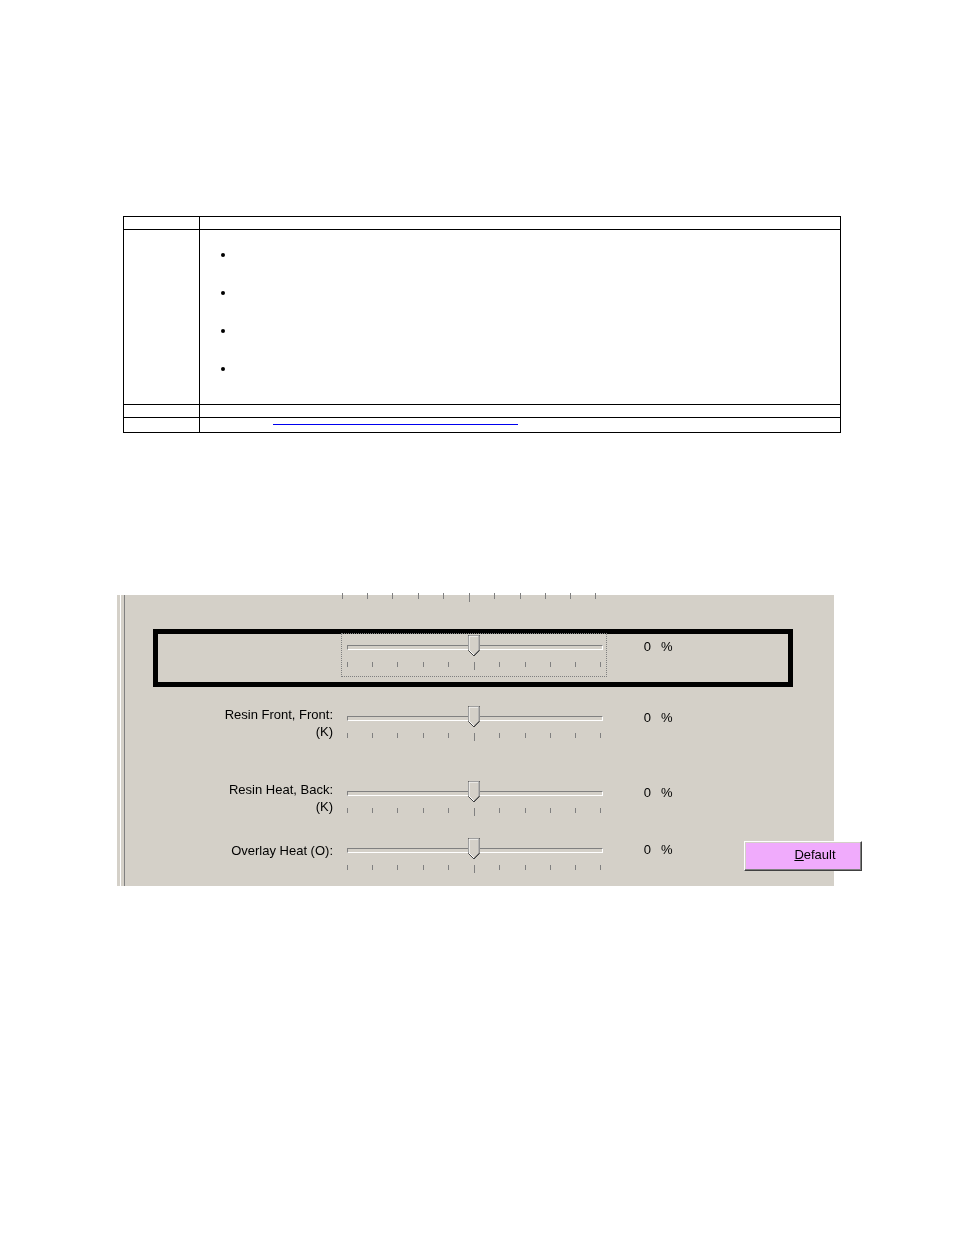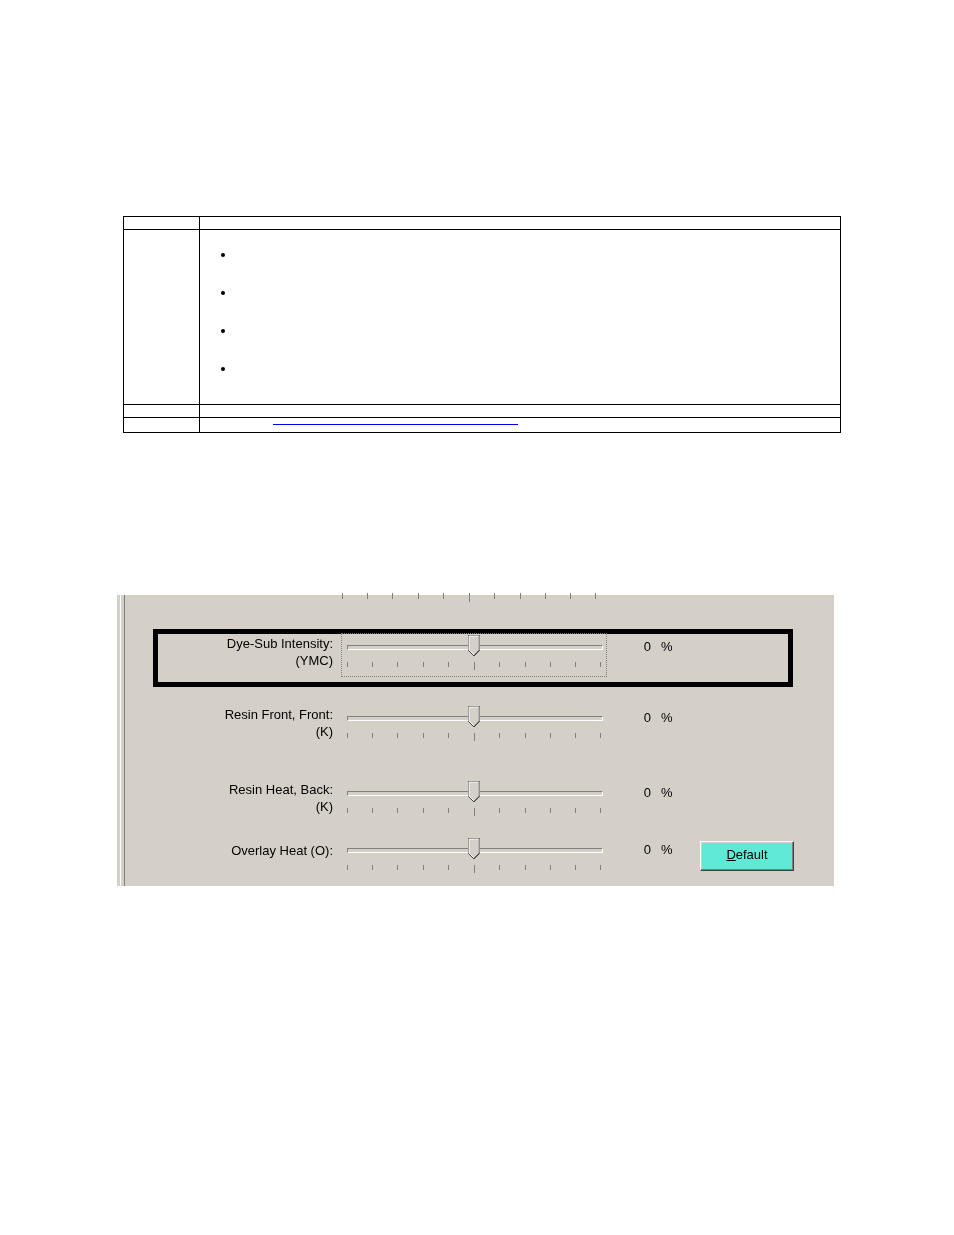--- a/index.html
+++ b/index.html
@@ -198,34 +198,35 @@
   }
   .pct {
     position: absolute;
     left: 498px;
     top: 4px;
   }
 
   
   .btn {
     position: absolute;
-    left: 583px;
+    left: 627px;
     top: 246px;
     width: 92px;
     height: 28px;
-    background: #5eead4;
+    background: #f0abfc;
     border-top: 1px solid #fff;
     border-left: 1px solid #fff;
     border-right: 1px solid #404040;
     border-bottom: 1px solid #404040;
     box-shadow: inset -1px -1px 0 #808080, inset 1px 1px 0 #d4d0c8;
     text-align: center;
     line-height: 26px;
     cursor: pointer;
     user-select: none;
+    padding-left: 24px;
   }
   .btn .mn {
     text-decoration: underline;
   }
 </style>
 </head>
 <body>
 
 <div class="page">
 
@@ -280,24 +281,20 @@
         <div class="tick" style="left:152px"></div>
         <div class="tick" style="left:178px"></div>
         <div class="tick" style="left:203px"></div>
         <div class="tick" style="left:228px"></div>
         <div class="tick" style="left:253px"></div>
       </div>
 
       <div class="highlight"></div>
 
       <div class="row r1">
-        <div class="row-label">
-          <span>Dye-Sub Intensity:</span>
-          <span class="sub">(YMC)</span>
-        </div>
         <div class="focus-ring" style="left:178px;top:-2px;width:266px;height:44px;"></div>
         <div class="slider">
           <div class="track"></div>
           <div class="thumb" style="left:121px;">
             <svg width="12" height="22" viewBox="0 0 12 22">
               <path d="M0.5 0.5 H11.5 V15.5 L6 21 L0.5 15.5 Z" fill="#d4d0c8" stroke="#404040"></path>
               <path d="M1 1 H11 V15 L6 20 L1 15 Z" fill="none" stroke="#ffffff" stroke-width="1" stroke-linejoin="miter"></path>
               <path d="M11 1 V15 L6 20" fill="none" stroke="#808080"></path>
             </svg>
           </div>

